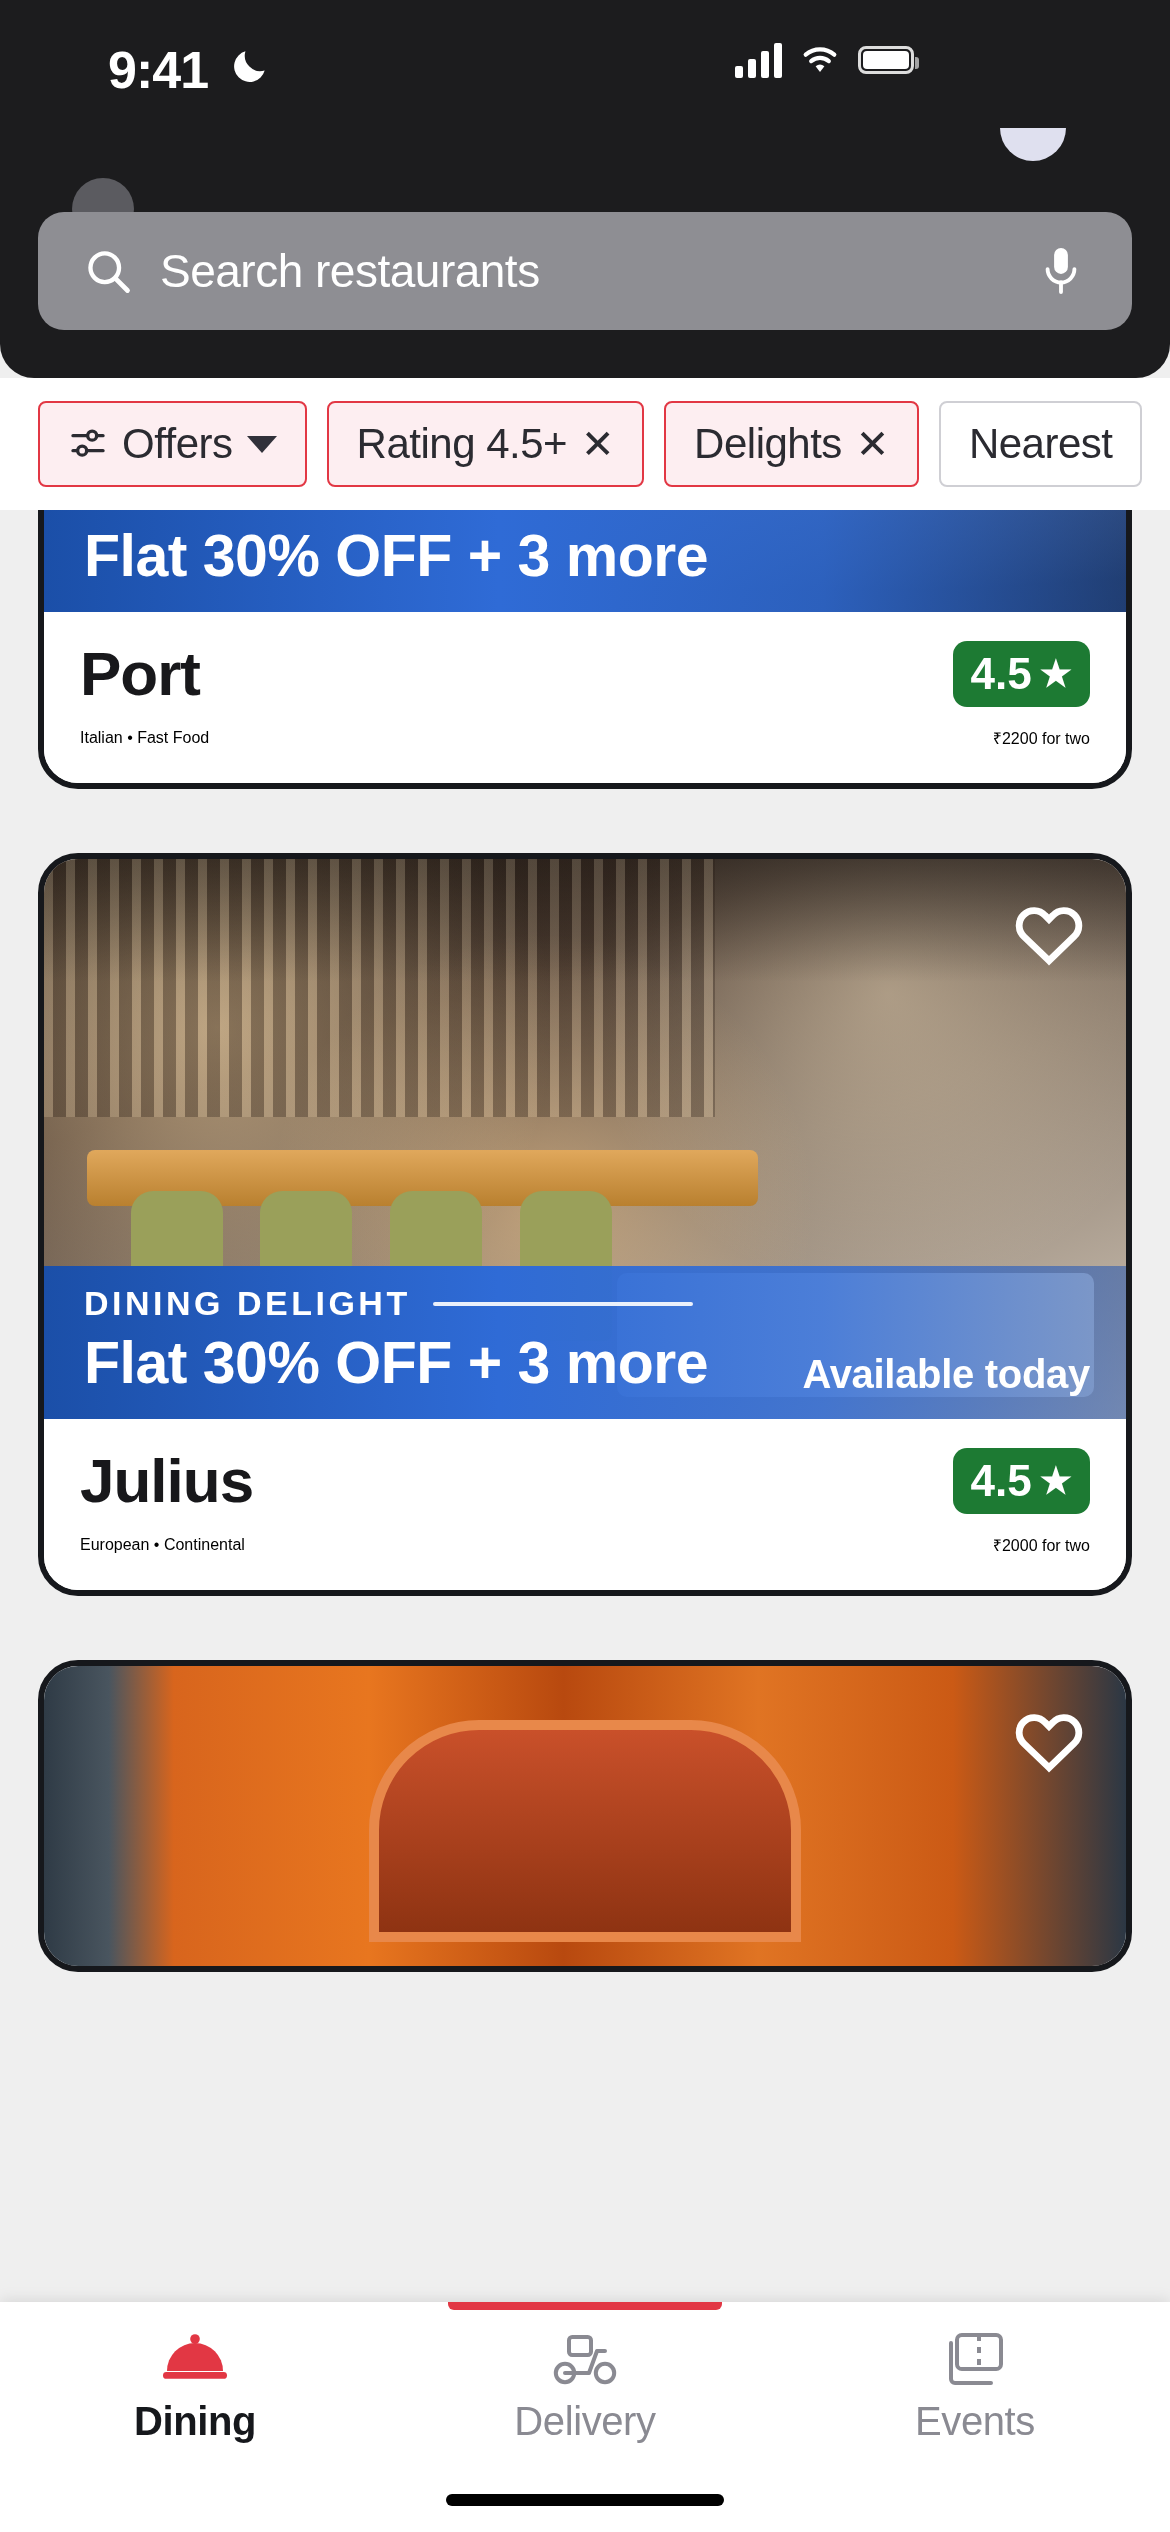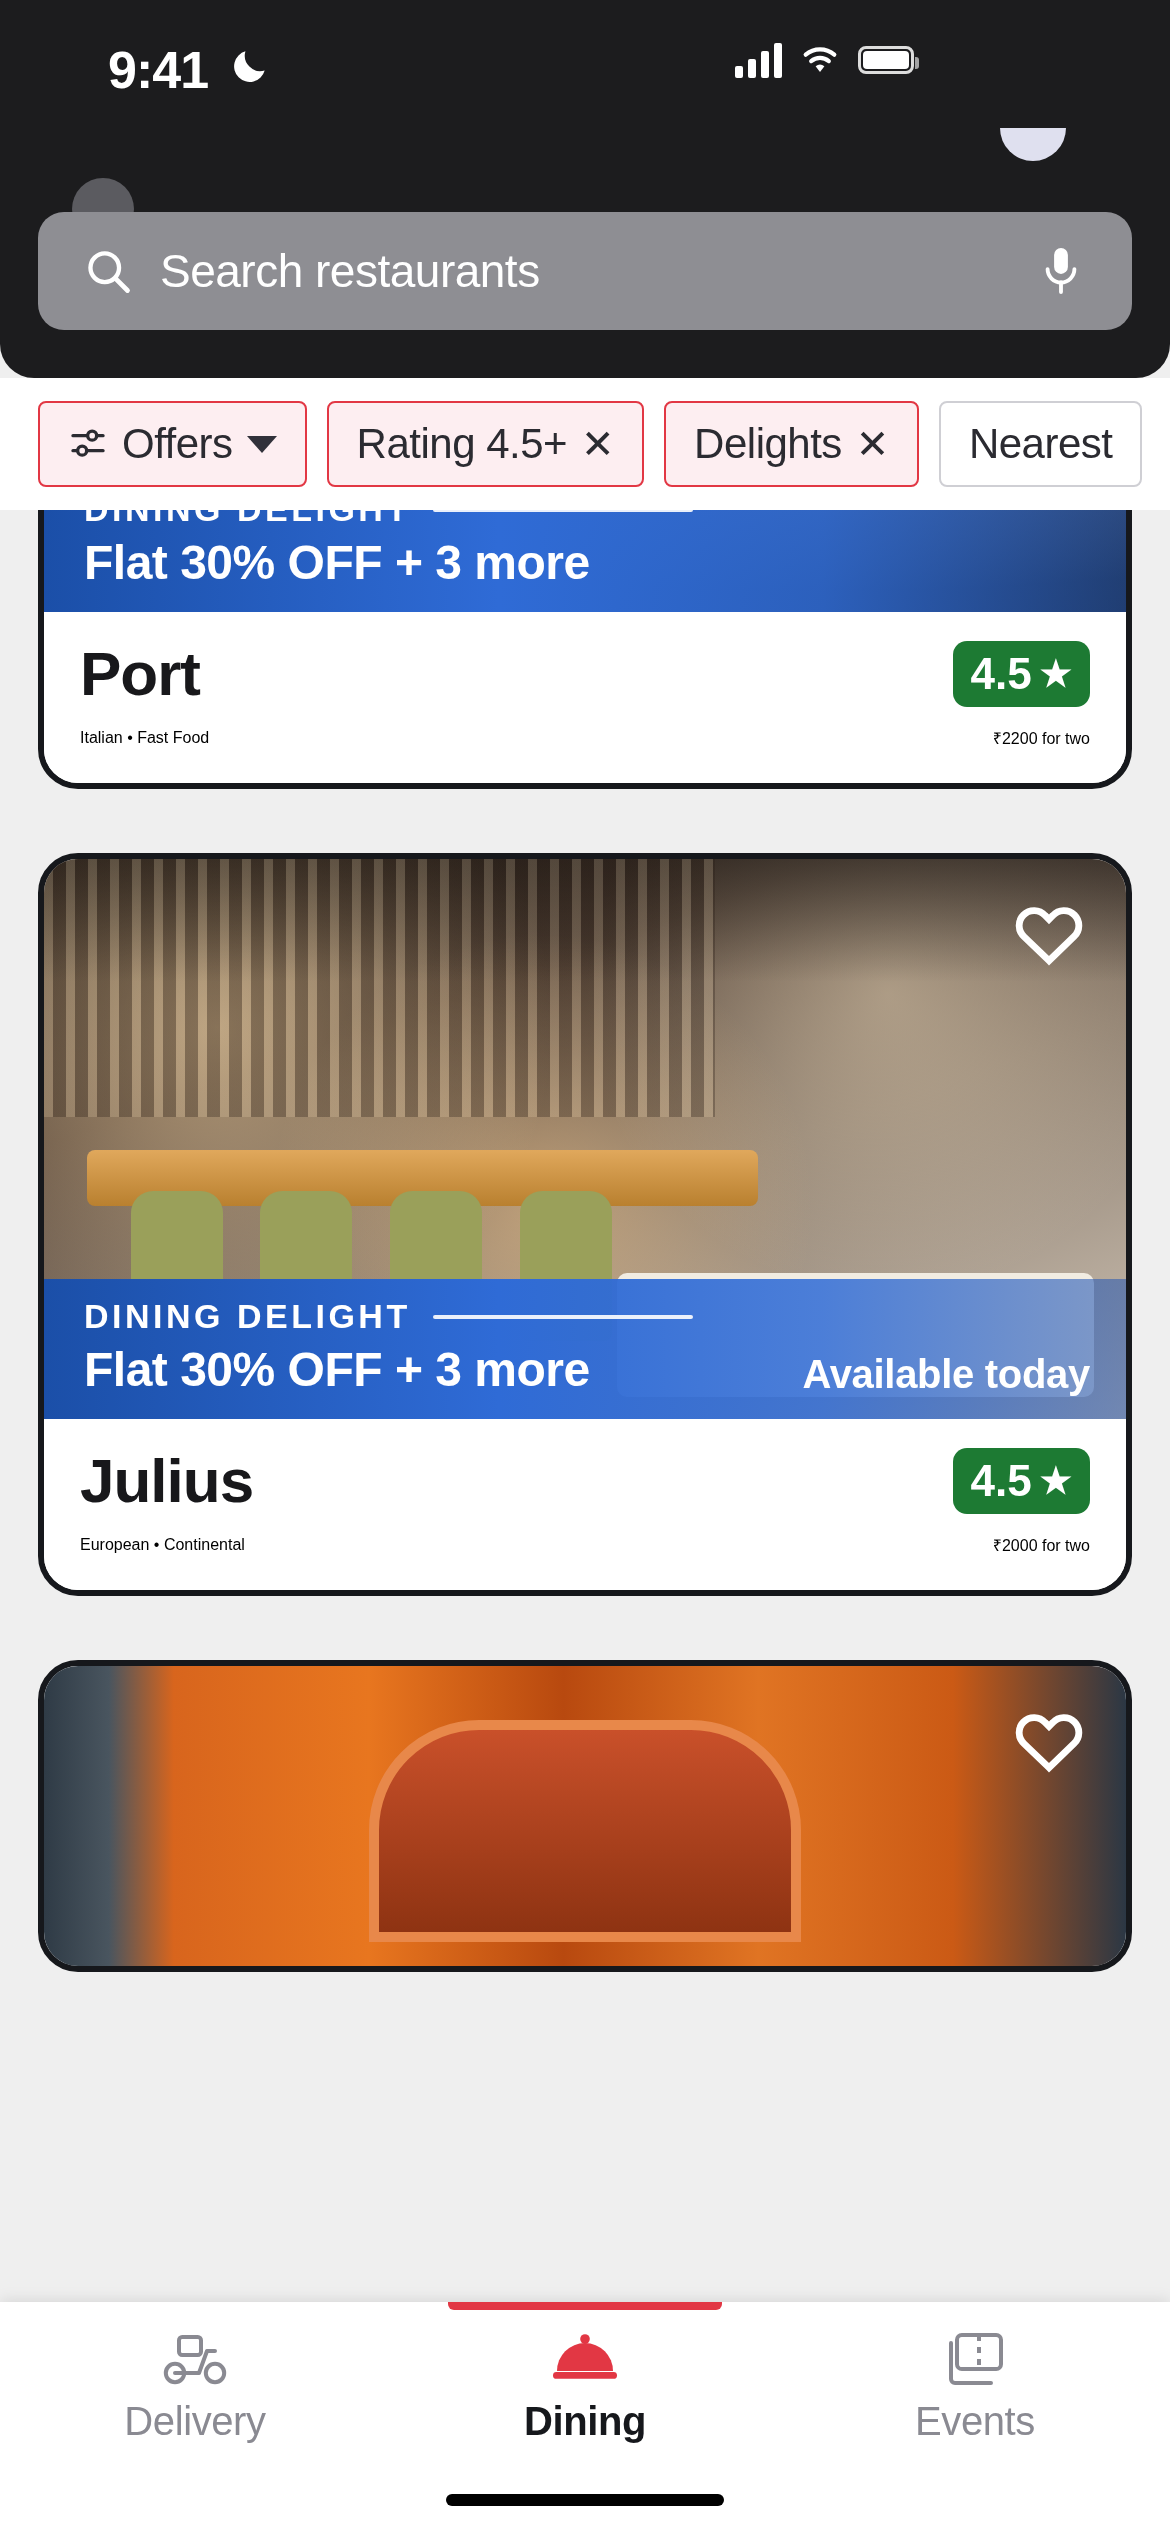--- a/index.html
+++ b/index.html
@@ -164,21 +164,21 @@
     color:#fff;
   }
   .offer-kicker{
     display:flex; align-items:center; gap:22px;
     font-size:34px; font-weight:700; letter-spacing:3.5px;
   }
   .offer-kicker .rule{
     flex:0 0 auto; width:260px; height:4px; background:rgba(255,255,255,.9); border-radius:2px;
   }
   .offer-main{
-    margin-top:6px; font-size:48px; font-weight:700; letter-spacing:-.5px;
+    margin-top:6px; font-size:59px; font-weight:700; letter-spacing:-.5px;
   }
   .avail{
     position:absolute; right:36px; bottom:22px;
     font-size:40px; font-weight:700; color:#fff; letter-spacing:-.3px;
   }
 
   .info{ padding:26px 36px 34px 36px; background:#fff; }
   .row{ display:flex; align-items:center; justify-content:space-between; }
   .rname{ font-size:62px; font-weight:700; color:#18181b; letter-spacing:-1px; }
   .rating{
@@ -355,39 +355,39 @@
         <path d="M12 20.2 4.3 12.8a4.6 4.6 0 1 1 6.5-6.5l1.2 1.2 1.2-1.2a4.6 4.6 0 1 1 6.5 6.5z" fill="none" stroke="#ffffff" stroke-width="2.1"></path>
       </svg>
     </div>
   </div>
 </div>
 
 <div class="tabbar">
   <div class="tab-indicator"></div>
   <div class="tabs">
 
+    <div class="tab active">
+      <svg width="72" height="58" viewBox="0 0 36 29">
+        <path d="M4 21a14 14 0 0 1 28 0z" fill="#e23744"></path>
+        <rect x="2" y="21.5" width="32" height="3.4" rx="1.7" fill="#e23744"></rect>
+        <circle cx="18" cy="5" r="2.4" fill="#e23744"></circle>
+      </svg>
+      <span>Dining</span>
+    </div>
+
     <div class="tab">
       <svg width="72" height="58" viewBox="0 0 36 29">
         <circle cx="8" cy="22" r="4.6" fill="none" stroke="#8a8a92" stroke-width="2"></circle>
         <circle cx="28" cy="22" r="4.6" fill="none" stroke="#8a8a92" stroke-width="2"></circle>
         <path d="M8 22h12l4-11h4" fill="none" stroke="#8a8a92" stroke-width="2" stroke-linecap="round" stroke-linejoin="round"></path>
         <rect x="10" y="4" width="11" height="9" rx="1.6" fill="none" stroke="#8a8a92" stroke-width="2"></rect>
       </svg>
       <span>Delivery</span>
     </div>
 
-    <div class="tab active">
-      <svg width="72" height="58" viewBox="0 0 36 29">
-        <path d="M4 21a14 14 0 0 1 28 0z" fill="#e23744"></path>
-        <rect x="2" y="21.5" width="32" height="3.4" rx="1.7" fill="#e23744"></rect>
-        <circle cx="18" cy="5" r="2.4" fill="#e23744"></circle>
-      </svg>
-      <span>Dining</span>
-    </div>
-
     <div class="tab">
       <svg width="72" height="58" viewBox="0 0 36 29">
         <rect x="9" y="3" width="22" height="17" rx="2.4" fill="none" stroke="#8a8a92" stroke-width="2"></rect>
         <path d="M6 7v18a2 2 0 0 0 2 2h18" fill="none" stroke="#8a8a92" stroke-width="2" stroke-linecap="round"></path>
         <line x1="20" y1="3" x2="20" y2="20" stroke="#8a8a92" stroke-width="2" stroke-dasharray="3 3"></line>
       </svg>
       <span>Events</span>
     </div>
   </div>
   <div class="home-ind"></div>

